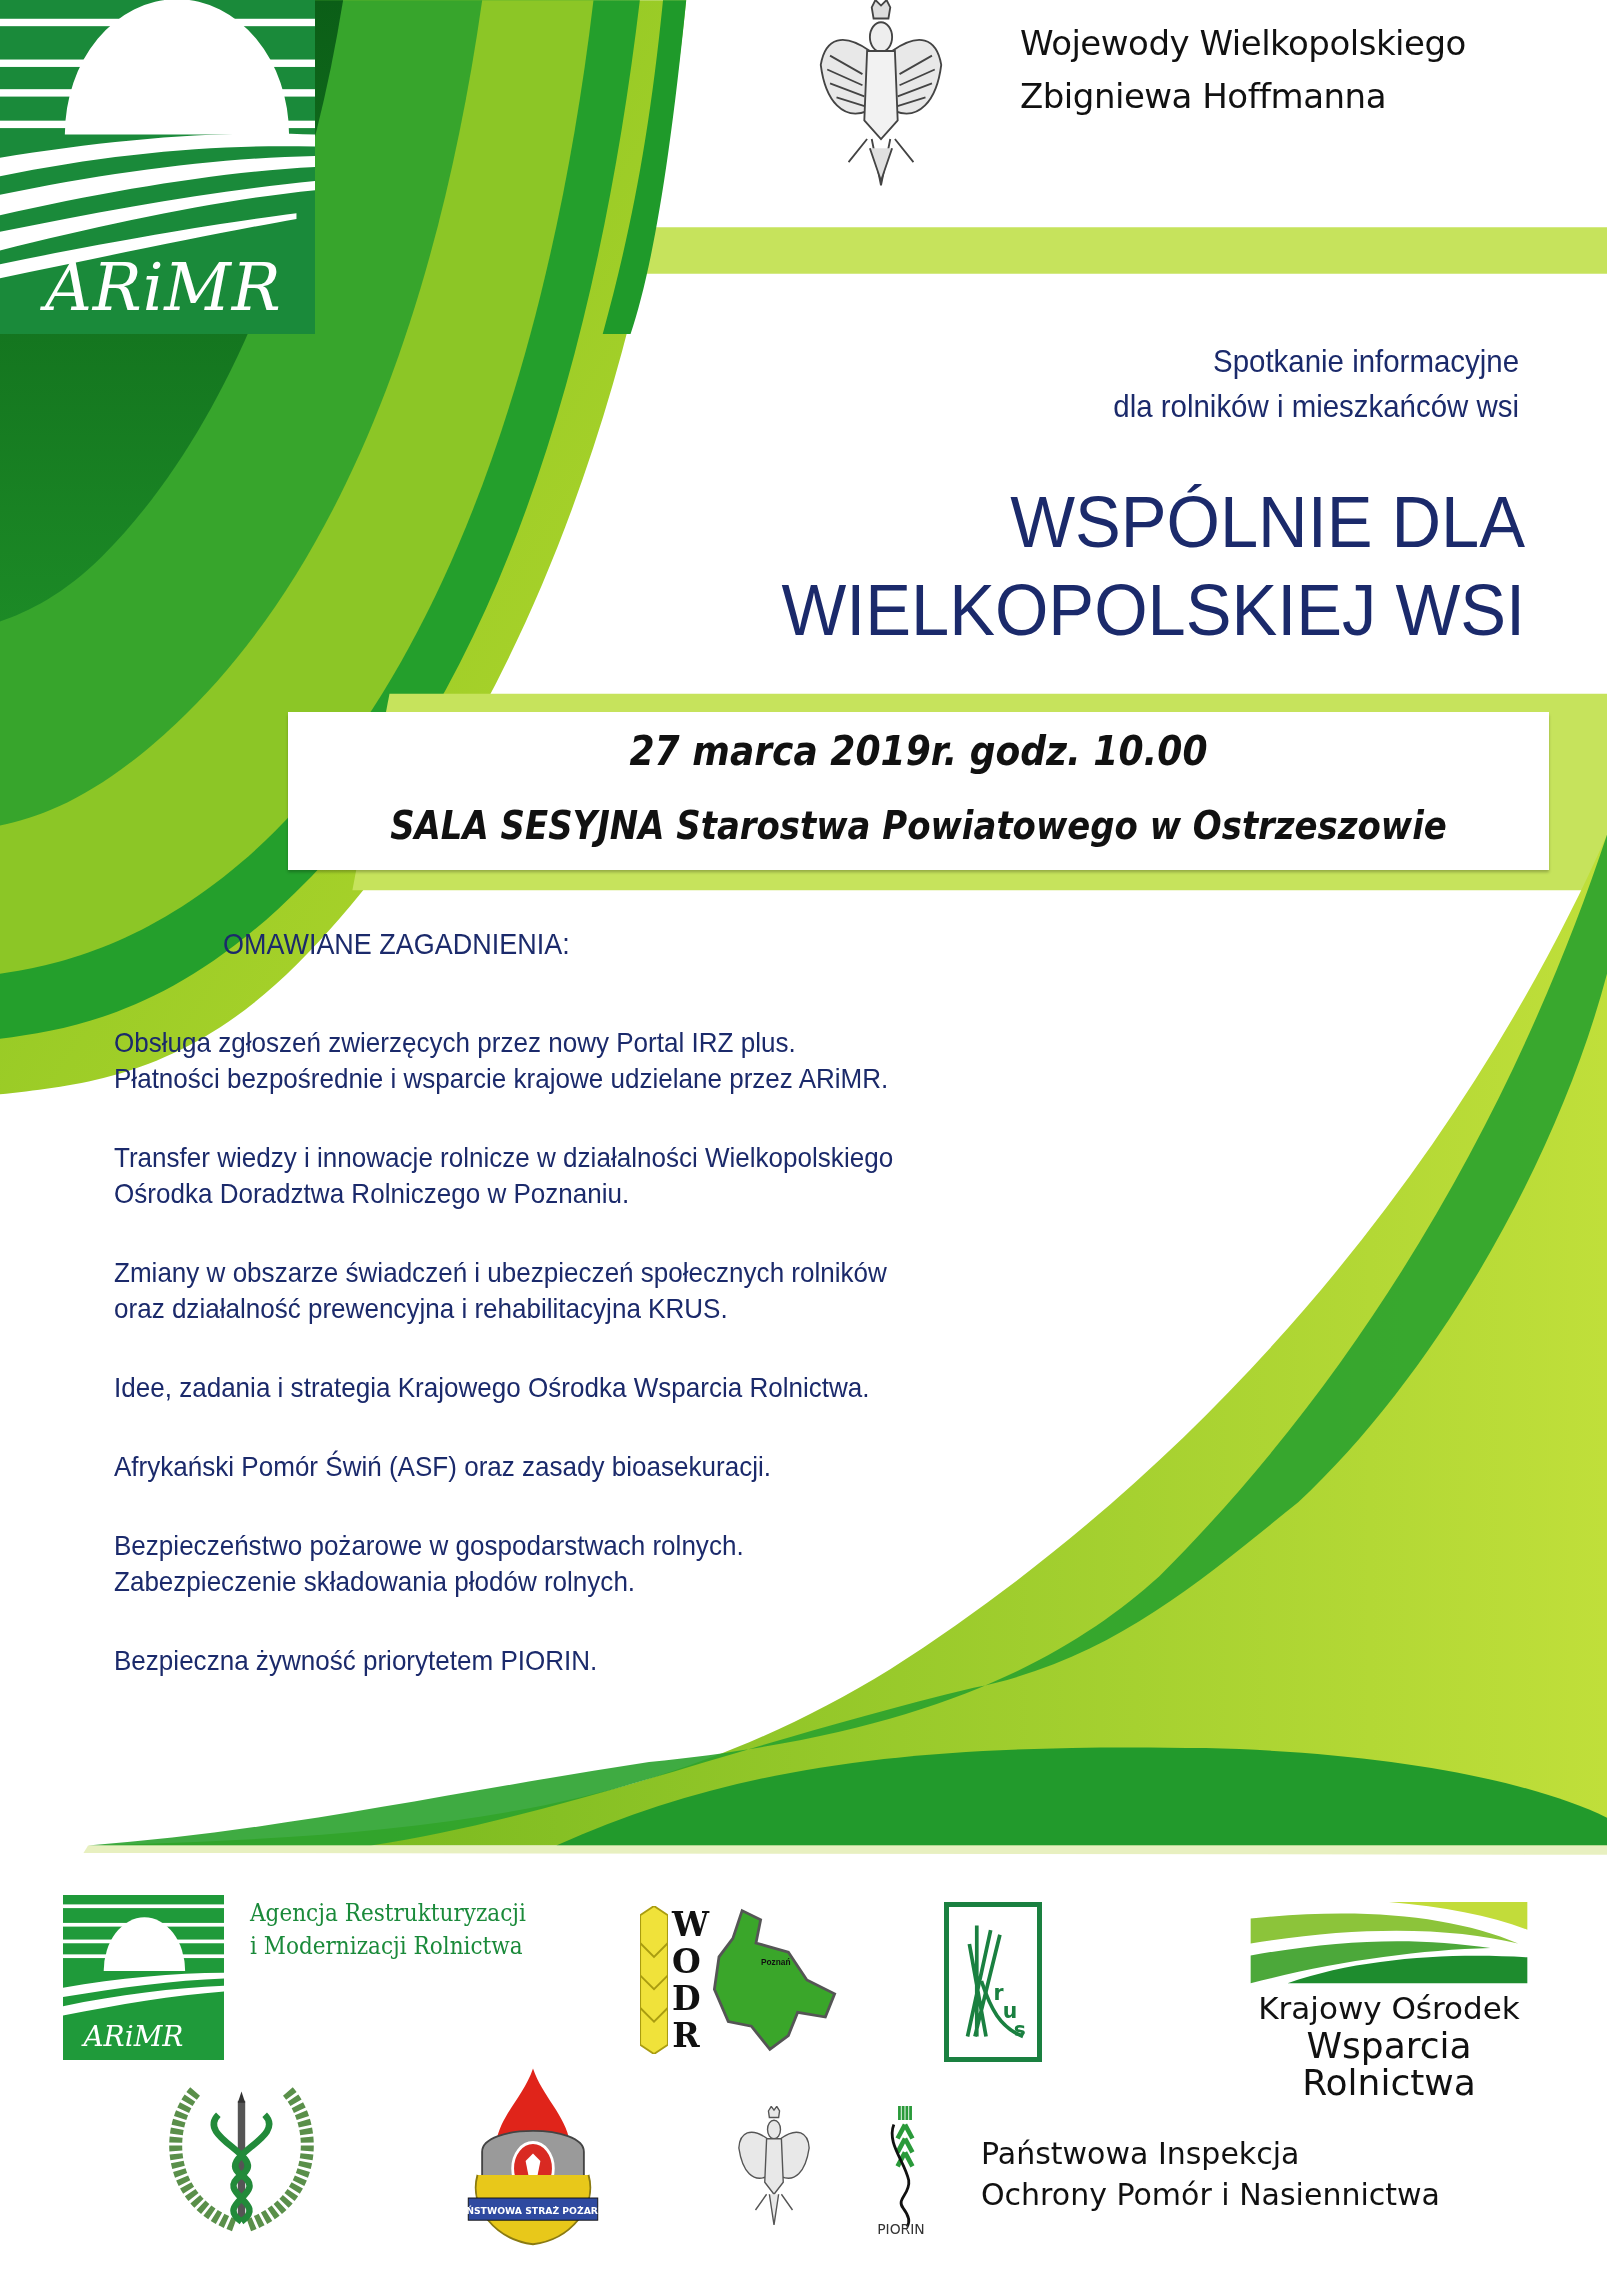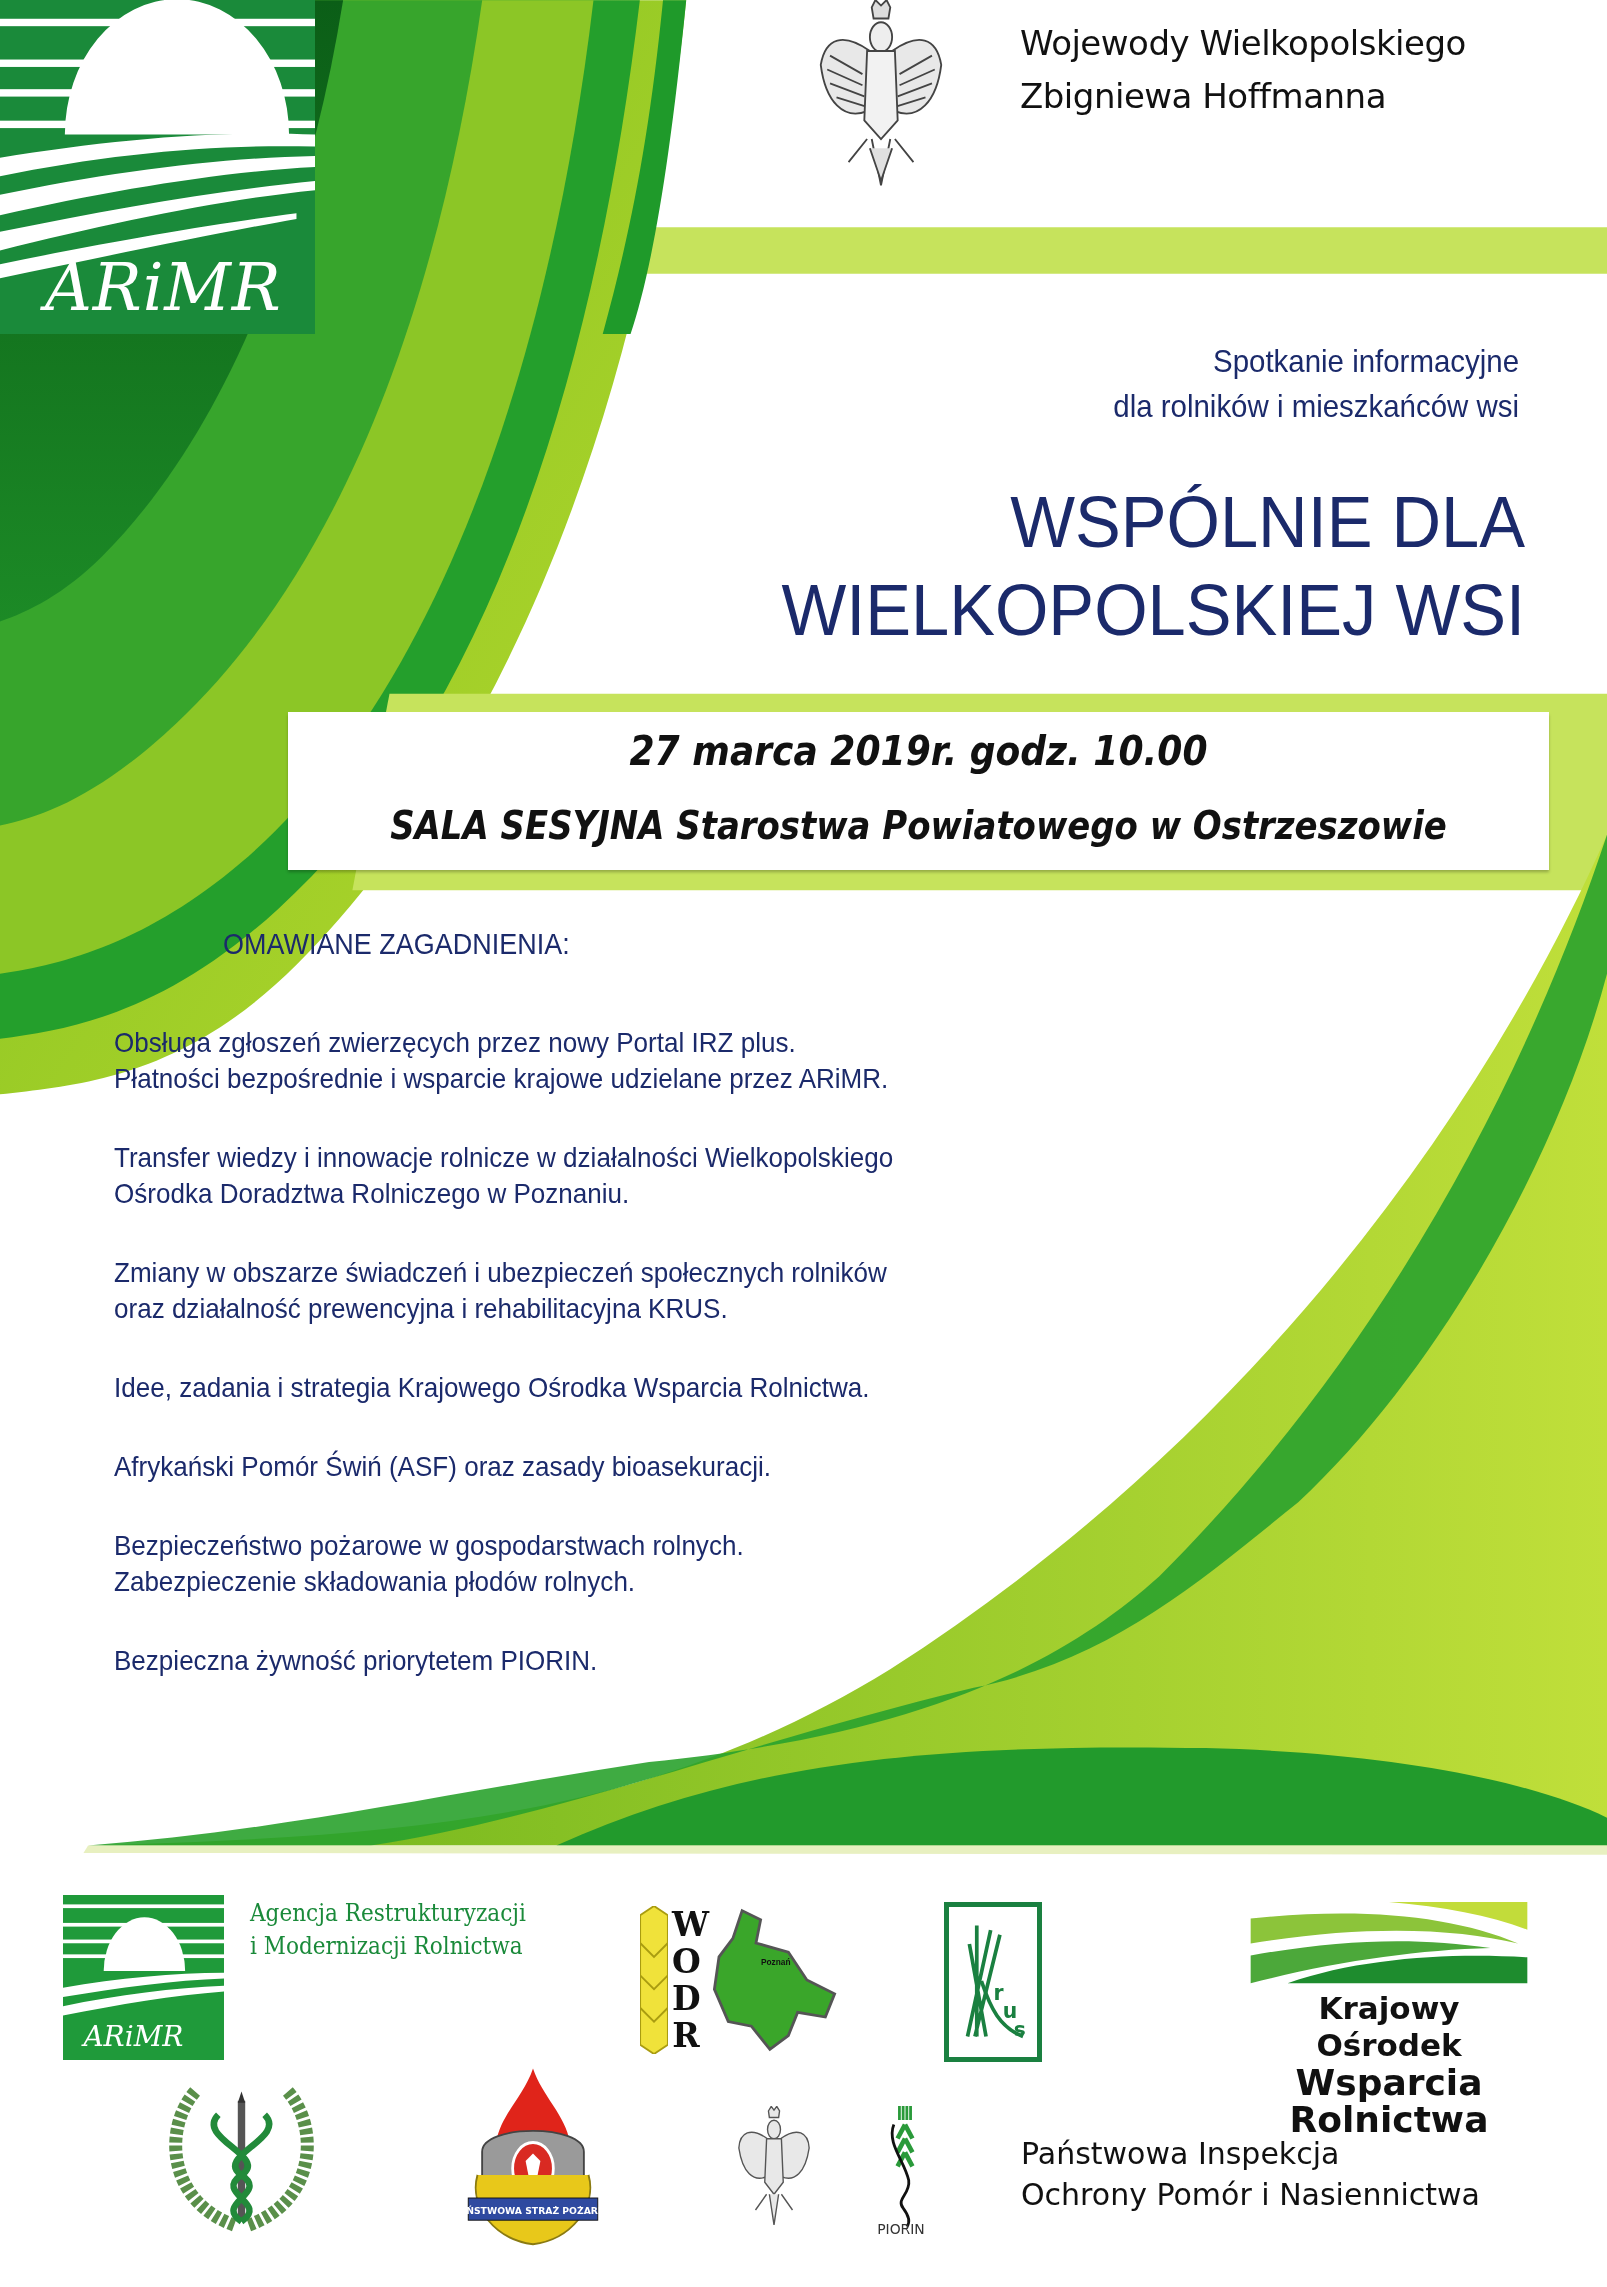--- a/index.html
+++ b/index.html
@@ -15,22 +15,22 @@
   
   .datebox{left:288px;top:712px;width:1261px;height:158px;background:#fff;box-shadow:0 2.8px 2.8px rgba(0,0,0,.25);}
   .date1{left:288px;top:719px;width:1261px;text-align:center;font-family:"DejaVu Sans",sans-serif;font-weight:bold;font-style:italic;font-size:41px;line-height:65px;color:#111;transform:scaleX(0.88);}
   .date2{left:288px;top:793px;width:1261px;text-align:center;font-family:"DejaVu Sans",sans-serif;font-weight:bold;font-style:italic;font-size:39px;line-height:65px;color:#111;transform:scaleX(0.87);}
   .topics-h{left:223px;top:928px;font-size:29px;color:#1b2a6b;letter-spacing:0;transform:scaleX(0.93);transform-origin:left center;}
   .topics{left:114px;top:1025px;color:#1b2a6b;font-size:28px;line-height:36px;transform:scaleX(0.93);transform-origin:left top;}
   .topic{margin-bottom:43px;}
   .topic div{white-space:nowrap;}
   
   .logo-text{font-family:"DejaVu Serif",serif;color:#1a8a3a;font-size:24px;line-height:33px;transform:scaleX(0.9);transform-origin:left center;}
-  .kowr-text{font-family:"DejaVu Sans",sans-serif;color:#111;font-size:31px;line-height:37px;text-align:center;font-weight:bold;}
-  .piorin-text{font-family:"DejaVu Sans",sans-serif;color:#111;font-size:30px;line-height:41px;margin-left:40px;}
+  .kowr-text{font-family:"DejaVu Sans",sans-serif;color:#111;font-size:31px;line-height:37px;text-align:center;}
+  .piorin-text{font-family:"DejaVu Sans",sans-serif;color:#111;font-size:30px;line-height:41px;}
 </style>
 </head>
 <body>
 
 <svg class="bg" width="1607" height="2287" viewBox="0 0 1733 2466">
   <defs>
     <linearGradient id="g1" x1="0" y1="0" x2="1" y2="1">
       <stop offset="0" stop-color="#7fbf1f"></stop>
         <stop offset="1" stop-color="#b7d92e"></stop>
     </linearGradient>

